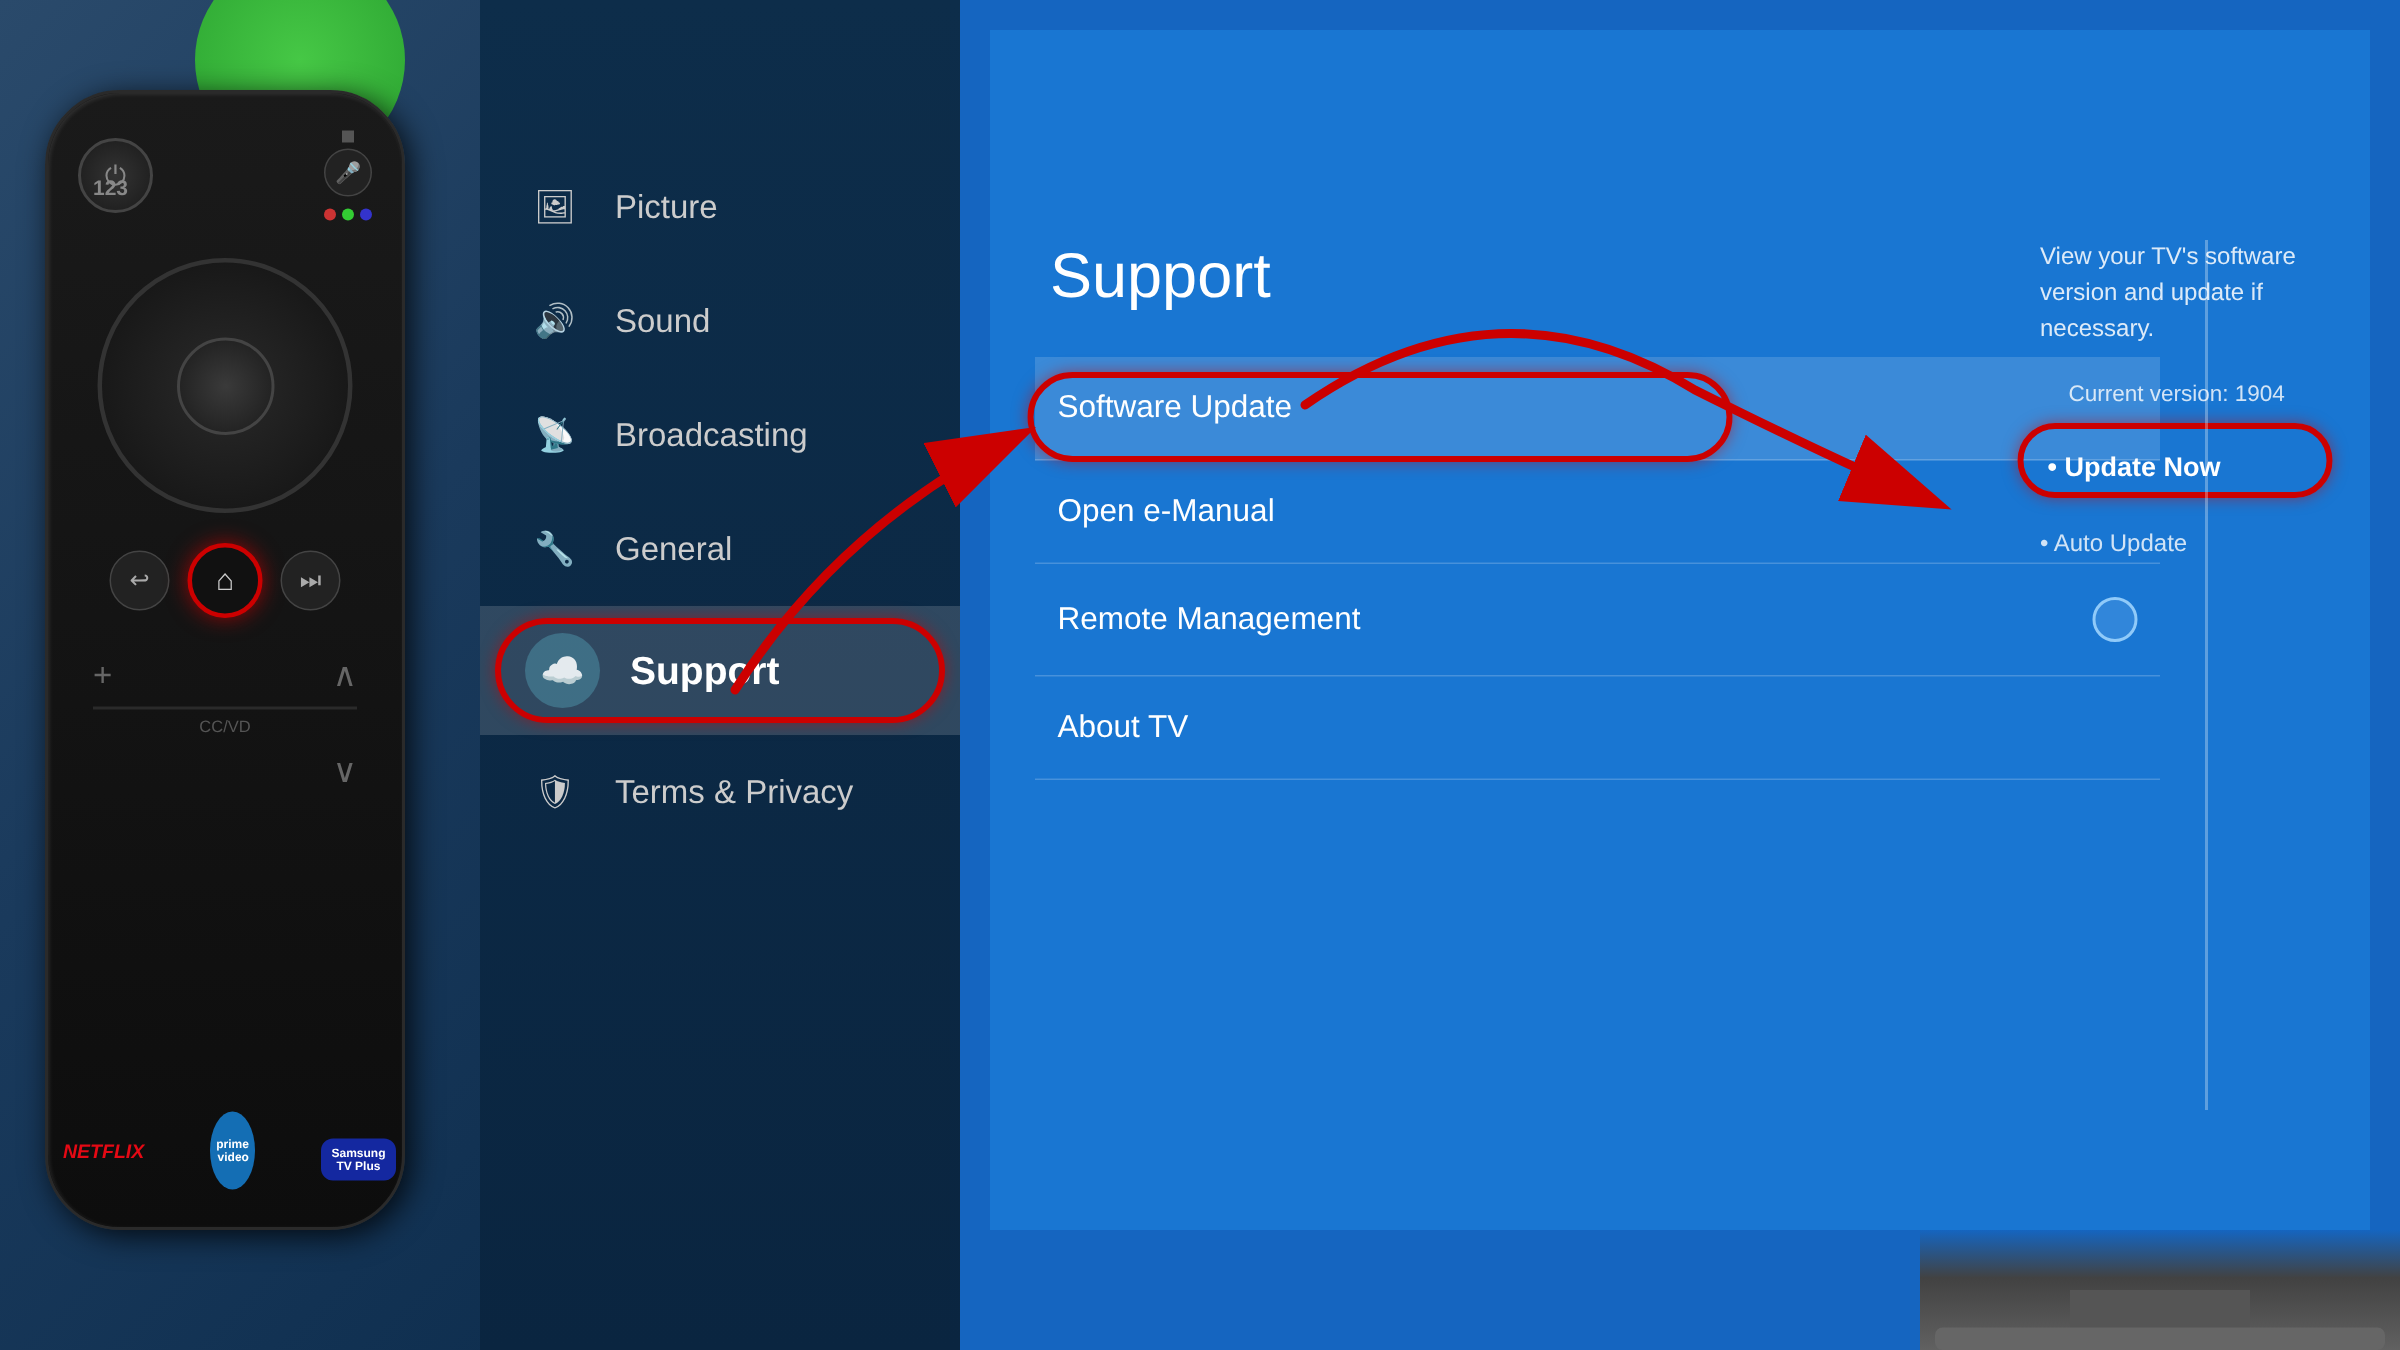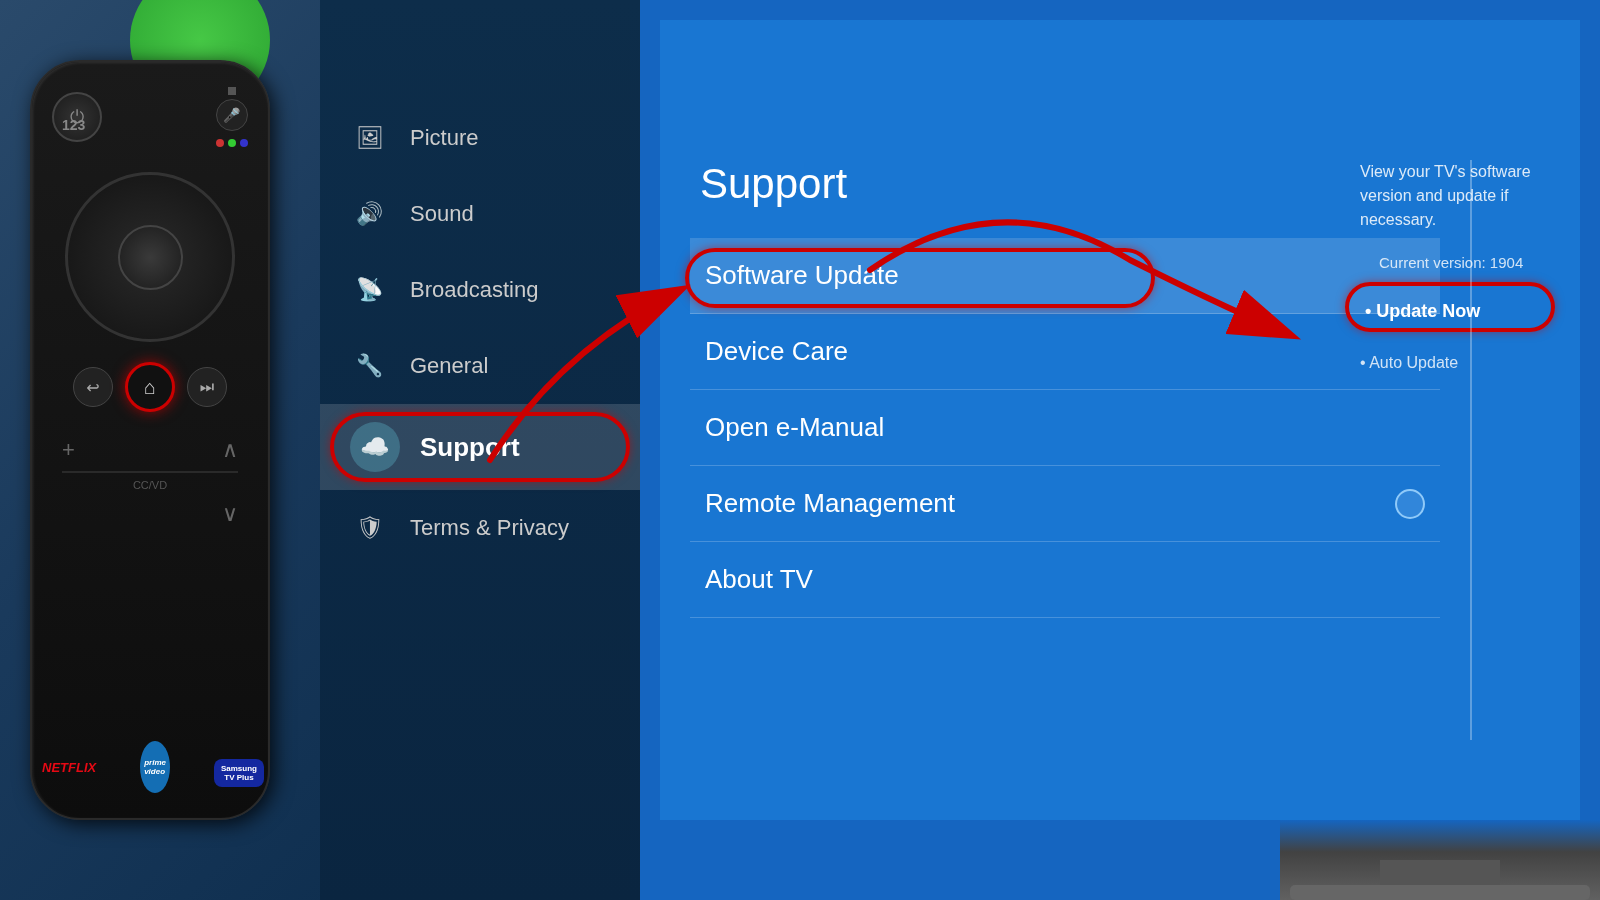--- a/index.html
+++ b/index.html
@@ -182,21 +182,21 @@
       padding-left: 10px;
     }
 
     .menu-list {
       width: 100%;
     }
 
     .menu-list-item {
       padding: 22px 15px;
       color: white;
-      font-size: 26px;
+      font-size: 21px;
       border-bottom: 1px solid rgba(255,255,255,0.2);
       cursor: pointer;
       display: flex;
       align-items: center;
       justify-content: space-between;
     }
 
     .menu-list-item.highlighted {
       background: rgba(255,255,255,0.15);
       position: relative;
@@ -417,21 +417,21 @@
       <div style="display:flex;justify-content:center;padding:6px 0;">
         <span style="color:#555;font-size:11px;">CC/VD</span>
       </div>
       <div style="display:flex;justify-content:flex-end;padding:0 15px;margin-top:4px;">
         <span style="color:#666;font-size:22px;">∨</span>
       </div>
     </div>
 
     <div style="position:absolute;bottom:25px;left:0;right:0;display:flex;justify-content:space-around;align-items:center;padding:0 10px;gap:44px;">
       <span style="color:#e50914;font-size:13px;font-weight:bold;font-style:italic;">NETFLIX</span>
-      <div style="background:#146eb4;border-radius:50%;width:52px;height:52px;display:flex;align-items:center;justify-content:center;color:white;font-size:8px;text-align:left;font-weight:bold;padding:4px;font-style:italic;">
+      <div style="background:#146eb4;border-radius:50%;width:52px;height:52px;display:flex;align-items:center;justify-content:center;color:white;font-size:8px;text-align:right;font-weight:bold;padding:4px;">
         <span>prime video</span>
       </div>
       <div style="background:#1428a0;border-radius:8px;padding:5px 7px;color:white;font-size:8px;text-align:center;font-weight:bold;margin-top:12px;">
         <span>Samsung TV Plus</span>
       </div>
     </div>
 
   </div>
 </div>
 
@@ -441,23 +441,20 @@
 
     <div class="support-panel">
       <div class="support-title">Support</div>
 
       <div class="menu-list">
 
         <div class="menu-list-item highlighted" style="position:relative;">
           <span>Software Update</span>
         </div>
 
-        <div class="menu-list-item">
-          <span>Device Care</span>
-        </div>
 
         <div class="menu-list-item">
           <span>Open e-Manual</span>
         </div>
 
         <div class="menu-list-item">
           <span>Remote Management</span>
           <div class="toggle-icon"></div>
         </div>
 

